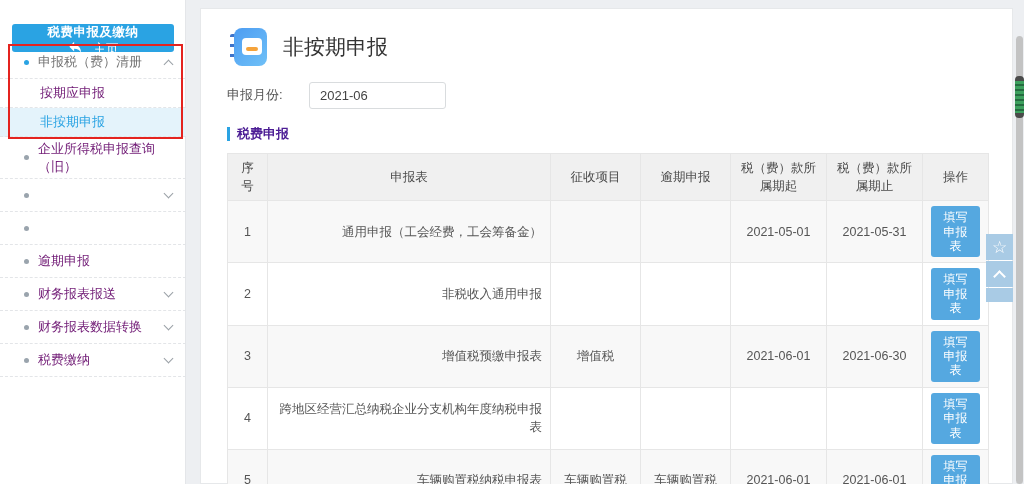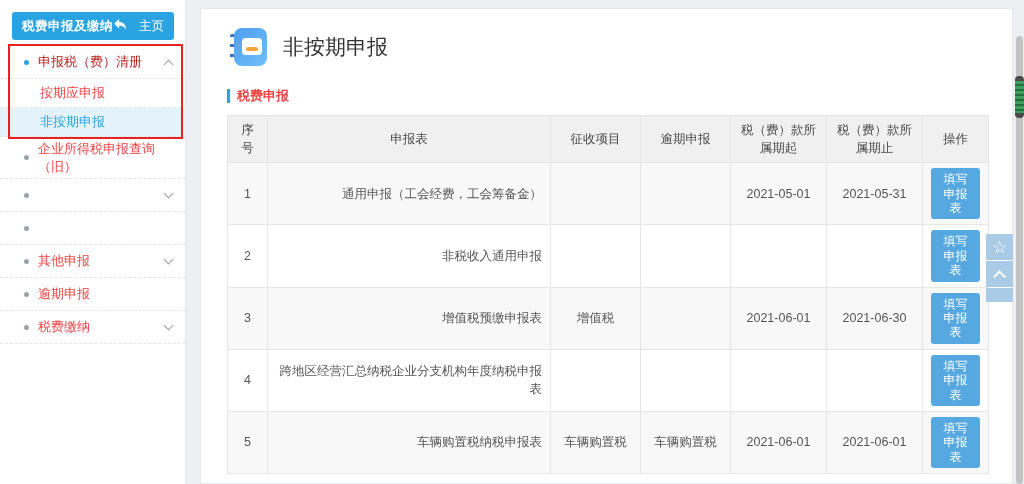--- a/index.html
+++ b/index.html
@@ -7,37 +7,37 @@
   body {
     font-family:"Liberation Sans","DejaVu Sans",sans-serif;
     background:#edeff2; position:relative; font-size:13px; color:#444;
   }
   
   .sidebar {
     position:absolute; left:0; top:0; width:186px; height:484px;
     background:#fff; border-right:1px solid #e4e6e9;
   }
   .side-header {
-    position:absolute; left:12px; top:12px; width:162px; height:28px;
+    position:absolute; left:12px; top:24px; width:162px; height:28px;
     background:#2aa3e3; border-radius:3px; color:#fff;
     display:flex; align-items:center; justify-content:space-between;
-    padding:0 10px; font-size:12.5px;
+    padding:0 10px; font-size:12.5px;flex-direction:column;
   }
   .side-header .hd-title { font-weight:bold; letter-spacing:.5px; }
   .home-link { display:flex; gap:12px; cursor:pointer; }
   .home-link svg { display:block; }
   .menu { position:absolute; left:0; top:46px; width:186px; }
   .menu-item {
     display:flex; align-items:center; border-bottom:1px dashed #e3e5e8;
-    cursor:pointer; color:#ef4444;
+    cursor:pointer; color:#701a75;
   }
   .menu-item.top { min-height:33px; padding:3px 14px 3px 24px; }
   .menu-item.sub { height:29px; padding:0 14px 0 40px; }
   .dot { width:5px; height:5px; border-radius:50%; background:#9aa4ad; margin-right:9px; flex:none; }
-  .menu-item.active { color:#b91c1c; }
+  .menu-item.active { color:#737373; }
   .menu-item.active .dot { background:#2aa3e3; }
   .menu-item.selected { color:#2aa3e3; background:#e4f3fb; }
   .lab { line-height:1.35; max-width:124px; }
   .chev {
     margin-left:auto; width:7px; height:7px; flex:none;
     border-right:1.5px solid #9aa0a6; border-bottom:1.5px solid #9aa0a6;
     transform:rotate(45deg); margin-top:-3px;
   }
   .chev.up { transform:rotate(-135deg); margin-top:4px; }
   .red-box-sidebar {
@@ -71,21 +71,21 @@
   .page-title { font-size:21px; color:#333; }
   .month-row { margin-top:10px; height:28px; display:flex; align-items:center; }
   .month-label { color:#555; width:58px; }
   .month-input {
     margin-left:24px; width:137px; height:27px; border:1px solid #d9dcde;
     border-radius:3px; padding:0 10px; font-size:13px; color:#444;
     font-family:inherit; outline:none; background:#fff;
   }
   .section-row { margin-top:16px; margin-bottom:10px; display:flex; align-items:center; }
   .section-bar { width:3px; height:14px; background:#2aa3e3; margin-right:7px; }
-  .section-title { font-weight:bold; color:#ef4444; font-size:13px; }
+  .section-title { font-weight:bold; color:#4c1d95; font-size:13px; }
   
   table.report { border-collapse:collapse; width:761px; table-layout:fixed; }
   .report th, .report td {
     border:1px solid #e6e6e6; font-size:12.5px; color:#555;
     padding:5px 8px; text-align:center; vertical-align:middle; line-height:1.45;
   }
   .report th { background:#f0f0f0; color:#4a4a4a; font-weight:normal; }
   .report tbody tr:nth-child(odd) { background:#f8f8f8; }
   .report tbody tr:nth-child(even) { background:#fff; }
   .report td.c-form { text-align:right; }
@@ -151,26 +151,31 @@
       </div>
       <div class="menu-item top">
         <span class="dot"></span>
         <span class="chev"></span>
       </div>
       <div class="menu-item top">
         <span class="dot"></span>
       </div>
       <div class="menu-item top">
         <span class="dot"></span>
-        <span class="lab">其他申报</span>
-        <span class="chev"></span>
-      </div>
-      <div class="menu-item top">
-        <span class="dot"></span>
         <span class="lab">逾期申报</span>
+      </div>
+      <div class="menu-item top">
+        <span class="dot"></span>
+        <span class="lab">财务报表报送</span>
+        <span class="chev"></span>
+      </div>
+      <div class="menu-item top">
+        <span class="dot"></span>
+        <span class="lab">财务报表数据转换</span>
+        <span class="chev"></span>
       </div>
       <div class="menu-item top">
         <span class="dot"></span>
         <span class="lab">税费缴纳</span>
         <span class="chev"></span>
       </div>
     </div>
   <div class="red-box-sidebar"></div>
 </div>
 
@@ -178,20 +183,24 @@
   <div class="title-row">
     <div class="page-icon">
       <div class="rings"></div>
         <div class="book"></div>
         <div class="sheet"></div>
         <div class="bar"></div>
     </div>
     <div class="page-title">非按期申报</div>
   </div>
 
+  <div class="month-row">
+    <span class="month-label">申报月份:</span>
+    <input class="month-input" type="text" value="2021-06" style="">
+  </div>
 
   <div class="section-row">
     <span class="section-bar"></span>
     <span class="section-title">税费申报</span>
   </div>
 
   <table class="report">
     <colgroup>
       <col class="c0">
         <col class="c1">

